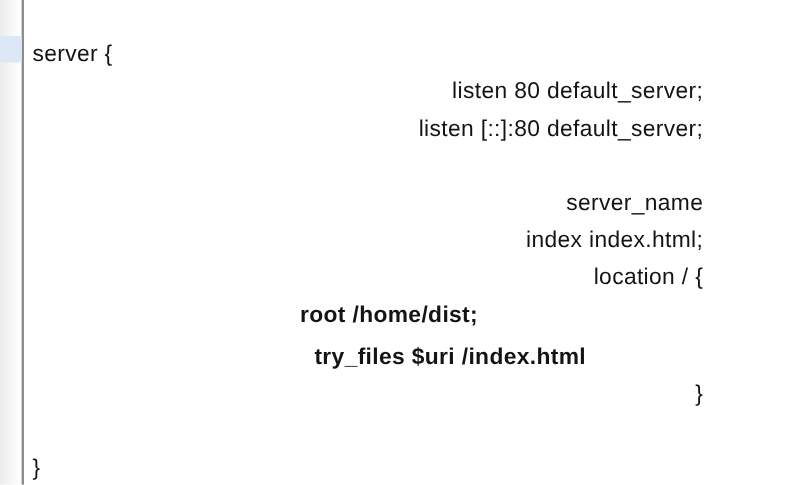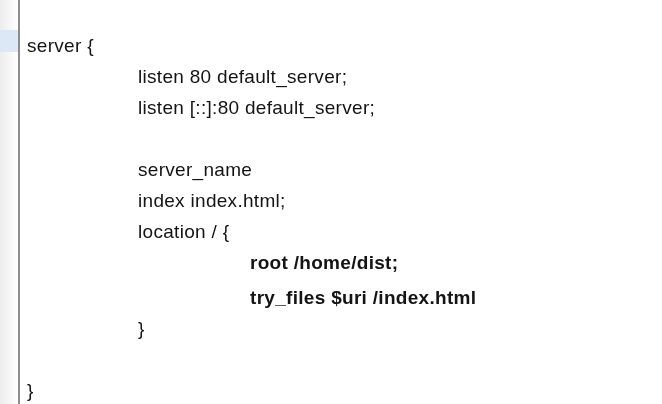--- a/index.html
+++ b/index.html
@@ -40,24 +40,24 @@
     left: 20px; top: 30px; right: 0;
     font-size: 19px;
     line-height: 31px;
     letter-spacing: 0.3px;
     color: var(--ink);
     white-space: pre;
     z-index: 2;
   }
   .code-line { min-height: 31px; }
   .code-line[data-indent="0"] { padding-left: 7px; }
-  .code-line[data-indent="1"] { padding-left: 118px; }
+  .code-line[data-indent="1"] { padding-left: 118px; text-align: right; }
   .code-line[data-indent="2"] { padding-left: 230px; font-weight: bold; }
   
-  .code-line:nth-child(9) { margin-top: 4px; }
+  .code-line:nth-child(9) { margin-top: 4px; margin-left: 12px; }
 </style>
 </head>
 <body>
 
 <div class="page">
   <div class="gutter">
     <div class="active-line-marker"></div>
   </div>
   <div class="code-area"><div class="code-line" data-indent="0">server {</div><div class="code-line" data-indent="1">listen 80 default_server;</div><div class="code-line" data-indent="1">listen [::]:80 default_server;</div><div class="code-line" data-indent="0"></div><div class="code-line" data-indent="1">server_name</div><div class="code-line" data-indent="1">index index.html;</div><div class="code-line" data-indent="1">location / {</div><div class="code-line" data-indent="2">root /home/dist;</div><div class="code-line" data-indent="2">try_files $uri /index.html</div><div class="code-line" data-indent="1">}</div><div class="code-line" data-indent="0"></div><div class="code-line" data-indent="0">}</div></div>
 </div>

